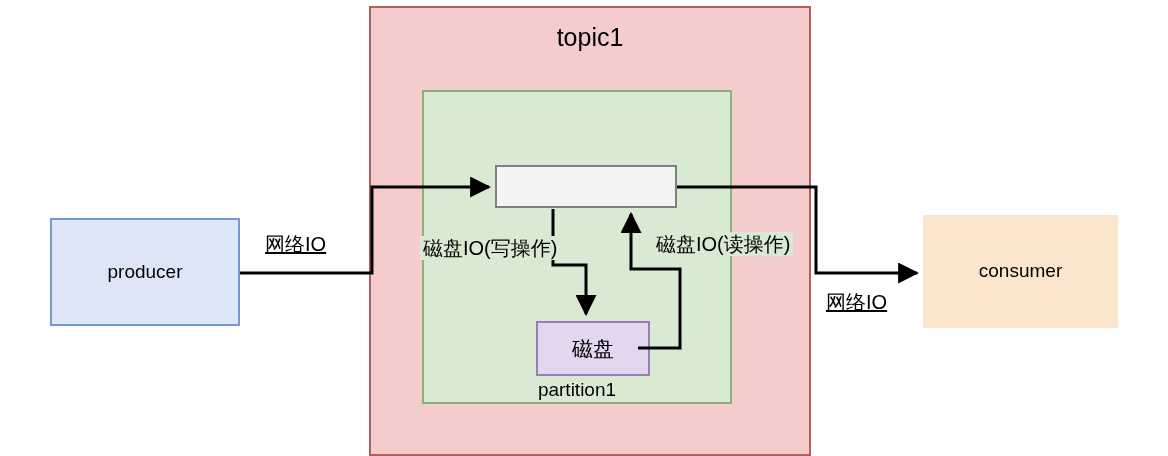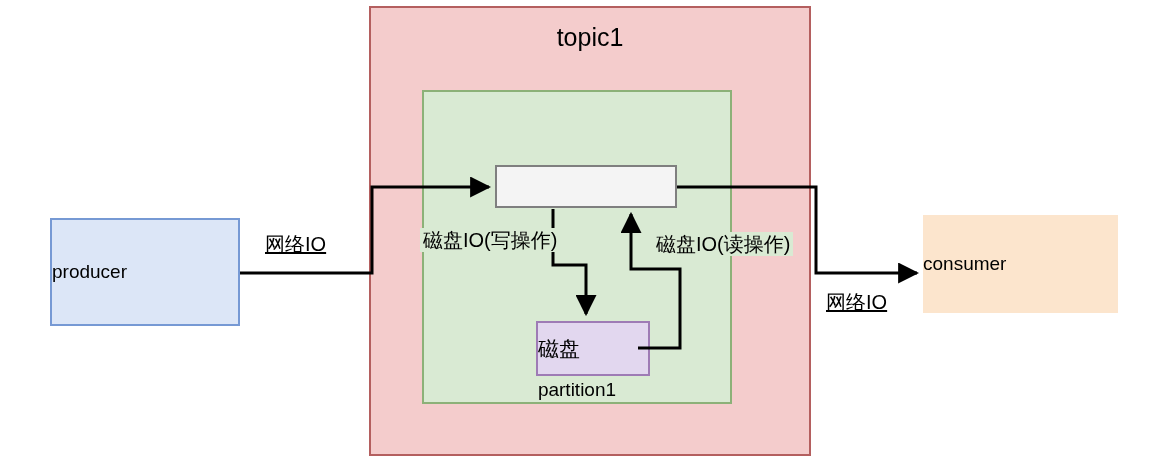--- a/index.html
+++ b/index.html
@@ -16,20 +16,21 @@
     height: 456px;
     background: #ffffff;
     overflow: hidden;
     border-radius: 26px;
   }
   .node {
     position: absolute;
     box-sizing: border-box;
     display: flex;
     align-items: center;
+    justify-content: center;
     text-align: center;
   }
   .node-label {
     font-size: 19px;
     color: #000000;
     line-height: 1.2;
     white-space: nowrap;
   }
 
   
@@ -89,41 +90,41 @@
     height: 108px;
     background: #dce6f7;
     border: 2px solid #7699d4;
   }
 
   
   #consumer-box {
     left: 923px;
     top: 215px;
     width: 195px;
-    height: 98px;
+    height: 113px;
     background: #fce5cd;
     border: 2px solid #d6a githubf;
     border-color: #d6a43a;
   }
 
   
   .edge-label {
     position: absolute;
     font-size: 20px;
     color: #000000;
     white-space: nowrap;
     line-height: 1.1;
     padding: 1px 3px;
   }
   .edge-label.on-white { background: #ffffff; text-decoration: underline; }
   .edge-label.on-green { background: #d9ead3; }
 
   #label-net-left  { left: 262px; top: 232px; }
   #label-net-right { left: 823px; top: 290px; }
-  #label-disk-write{ left: 420px; top: 228px; }
+  #label-disk-write{ left: 420px; top: 236px; }
   #label-disk-read { left: 637px; top: 232px; margin-left: 16px; }
 
   svg.edges {
     position: absolute;
     left: 0;
     top: 0;
     width: 1168px;
     height: 456px;
     pointer-events: none;
   }

